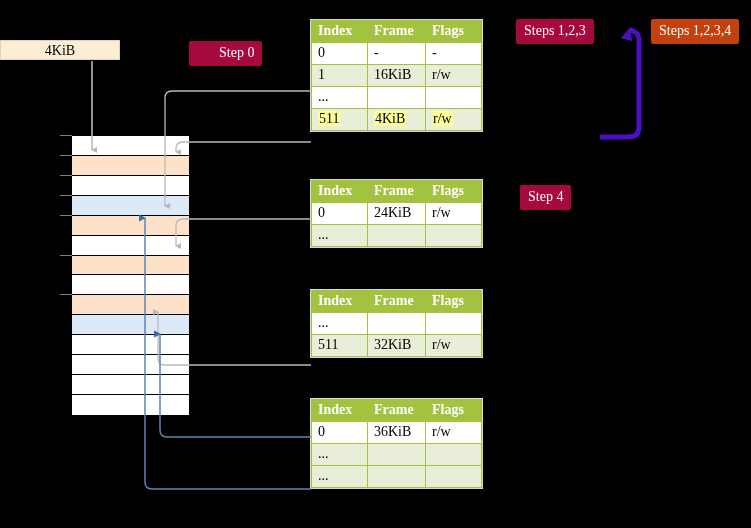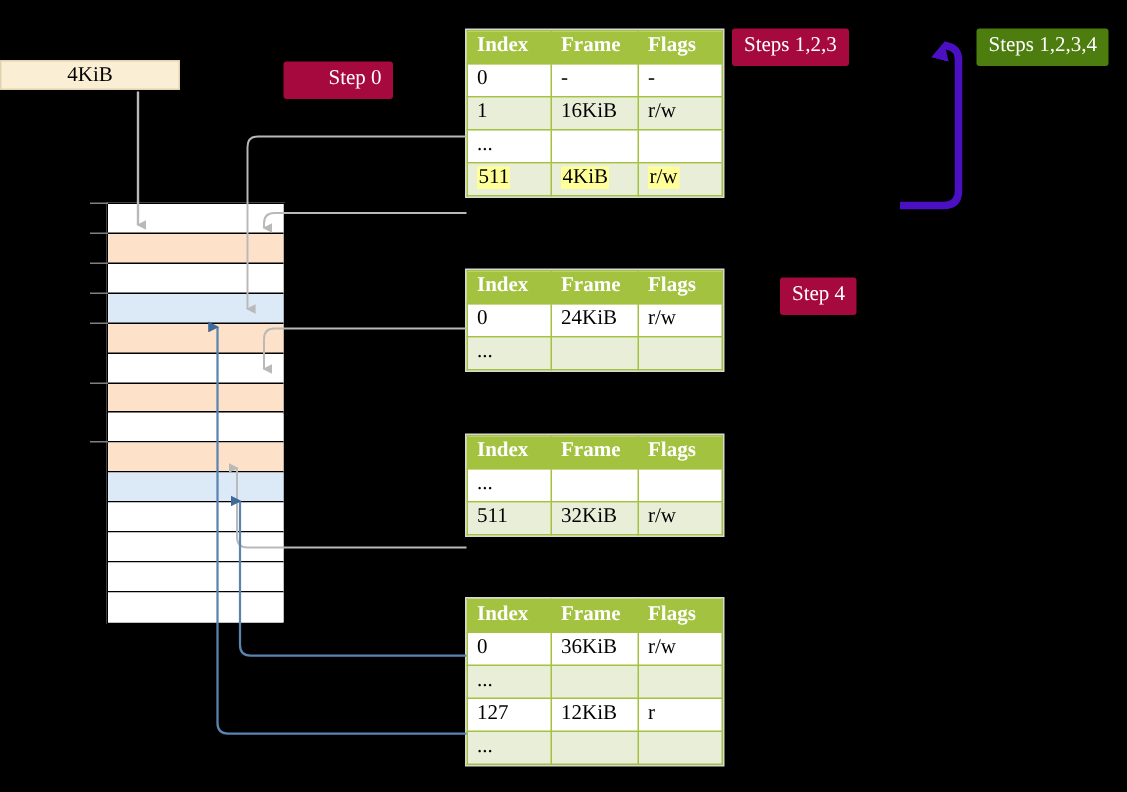--- a/index.html
+++ b/index.html
@@ -27,21 +27,21 @@
     position: absolute;
     color: #ffffff;
     font-size: 14px;
     line-height: 1;
     padding: 5px 8px 6px 8px;
     white-space: nowrap;
     border-radius: 2px;
     font-family: "Liberation Serif", "DejaVu Serif", serif;
   }
   .badge-red { background: #a6093d; }
-  .badge-purple { background: #4d7c0f; text-align: center; }
+  .badge-purple { background: #c2410c; text-align: center; }
 
   
   .kib-box {
     position: absolute;
     background: #faefd4;
     border: 1px solid #e0d3b0;
     color: #000000;
     font-size: 14px;
     text-align: center;
     line-height: 20px;
@@ -122,21 +122,21 @@
 <div id="stage">
 
   <div class="kib-box" style="left:0px; top:40px; width:120px; height:20px;">
     <span>4KiB</span>
   </div>
 
   <div class="badge badge-red" style="left:189px; top:41px;padding-left:30px;">
     <span>Step 0</span>
   </div>
 
-  <div class="badge badge-red" style="left:488px; top:19px;">
+  <div class="badge badge-red" style="left:516px; top:19px;">
     <span>Steps 1,2,3</span>
   </div>
 
   <div class="badge badge-purple" style="left:651px; top:19px;">
     <span>Steps 1,2,3,4</span>
   </div>
 
   <div class="badge badge-red" style="left:520px; top:158px;margin-top:27px;">
     <span>Step 4</span>
   </div>
@@ -243,25 +243,20 @@
         <tr class="plain">
           <td class="c-index">0</td>
           <td class="c-frame">36KiB</td>
           <td class="c-flags">r/w</td>
         </tr>
         <tr class="alt">
           <td class="c-index">...</td>
           <td class="c-frame"></td>
           <td class="c-flags"></td>
         </tr>
-        <tr class="plain">
-          <td class="c-index">127</td>
-          <td class="c-frame">12KiB</td>
-          <td class="c-flags">r</td>
-        </tr>
         <tr class="alt">
           <td class="c-index">...</td>
           <td class="c-frame"></td>
           <td class="c-flags"></td>
         </tr>
       </tbody>
     </table>
 
   <svg id="wires" viewBox="0 0 751 528">
     <defs>

